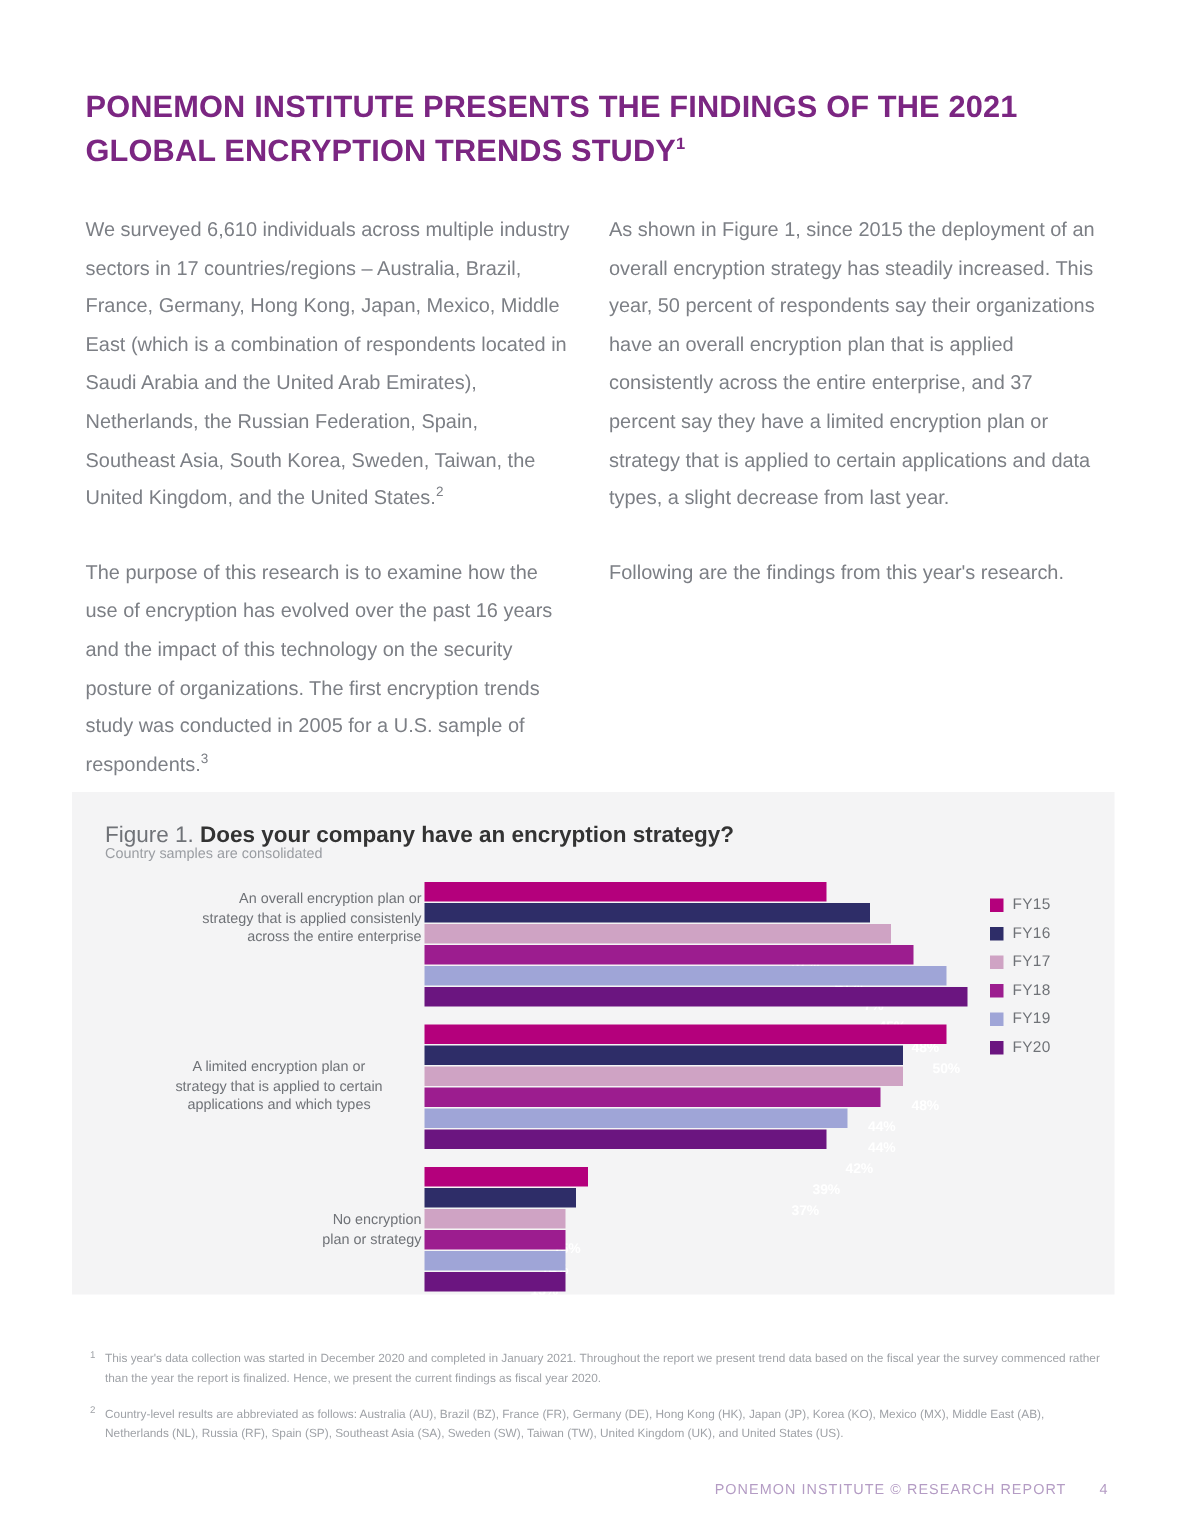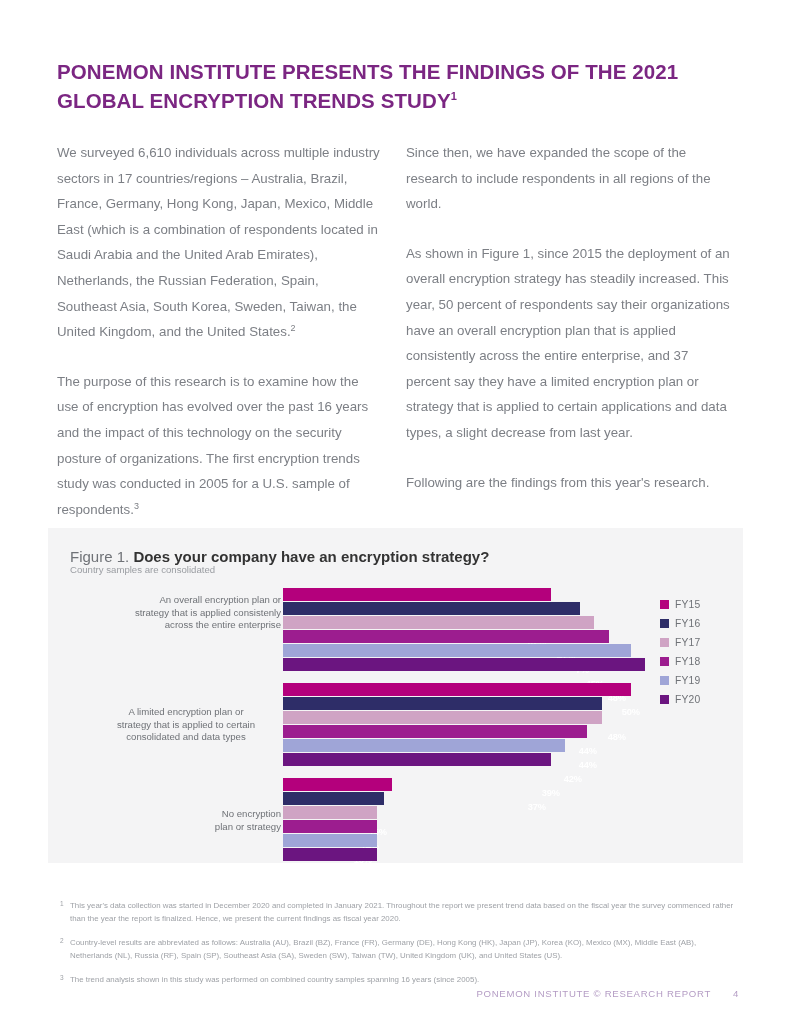--- a/index.html
+++ b/index.html
@@ -214,21 +214,20 @@
 <div class="page">
 
   <h1 class="heading"><span>PONEMON INSTITUTE PRESENTS THE FINDINGS OF THE 2021 GLOBAL ENCRYPTION TRENDS STUDY</span><sup>1</sup></h1>
 
   <div class="col col-left">
     <p><span>We surveyed 6,610 individuals across multiple industry sectors in 17 countries/regions – Australia, Brazil, France, Germany, Hong Kong, Japan, Mexico, Middle East (which is a combination of respondents located in Saudi Arabia and the United Arab Emirates), Netherlands, the Russian Federation, Spain, Southeast Asia, South Korea, Sweden, Taiwan, the United Kingdom, and the United States.</span><sup>2</sup></p>
     <p><span>The purpose of this research is to examine how the use of encryption has evolved over the past 16 years and the impact of this technology on the security posture of organizations. The first encryption trends study was conducted in 2005 for a U.S. sample of respondents.</span><sup>3</sup></p>
   </div>
 
   <div class="col col-right">
-    <p><span>Since then, we have expanded the scope of the research to include respondents in all regions of the world.</span></p>
     <p><span>As shown in Figure 1, since 2015 the deployment of an overall encryption strategy has steadily increased. This year, 50 percent of respondents say their organizations have an overall encryption plan that is applied consistently across the entire enterprise, and 37 percent say they have a limited encryption plan or strategy that is applied to certain applications and data types, a slight decrease from last year.</span></p>
     <p><span>Following are the findings from this year's research.</span></p>
   </div>
 
   <div class="figure-panel">
 
     <div class="fig-caption"><span>Figure 1.</span>
       <span class="fig-bold">Does your company have an encryption strategy?</span></div>
 
     <div class="fig-sub">Country samples are consolidated</div>
@@ -264,21 +263,21 @@
             <div class="bar-row">
               <div class="bar" style="width: 362px; background: rgb(107, 21, 128);"></div>
               <div class="bar-value" style="left: 0px; width: 362px;">50%</div>
             </div>
           </div>
         </div>
         <div class="cat-group" style="top: 95px;">
           <div class="cat-label" style="top: 23px; text-align: center;">
             <div>A limited encryption plan or</div>
             <div>strategy that is applied to certain</div>
-            <div>consolidated and data types</div>
+            <div>applications and which types</div>
           </div>
           <div class="bar-stack">
             <div class="bar-row">
               <div class="bar" style="width: 348px; background: rgb(180, 0, 124);"></div>
               <div class="bar-value" style="left: 0px; width: 348px;">48%</div>
             </div>
             <div class="bar-row">
               <div class="bar" style="width: 319px; background: rgb(46, 45, 104);"></div>
               <div class="bar-value" style="left: 0px; width: 319px;">44%</div>
             </div>
@@ -347,23 +346,19 @@
 
   <div class="footnotes">
     <div class="footnote">
       <span class="fn-mark">1</span>
       <span>This year's data collection was started in December 2020 and completed in January 2021. Throughout the report we present trend data based on the fiscal year the survey commenced rather than the year the report is finalized. Hence, we present the current findings as fiscal year 2020.</span>
     </div>
     <div class="footnote">
       <span class="fn-mark">2</span>
       <span>Country-level results are abbreviated as follows: Australia (AU), Brazil (BZ), France (FR), Germany (DE), Hong Kong (HK), Japan (JP), Korea (KO), Mexico (MX), Middle East (AB), Netherlands (NL), Russia (RF), Spain (SP), Southeast Asia (SA), Sweden (SW), Taiwan (TW), United Kingdom (UK), and United States (US).</span>
     </div>
-    <div class="footnote">
-      <span class="fn-mark">3</span>
-      <span>The trend analysis shown in this study was performed on combined country samples spanning 16 years (since 2005).</span>
-    </div>
   </div>
 
   <div class="footer">
     <span>PONEMON INSTITUTE © RESEARCH REPORT</span><span class="page-num">4</span>
   </div>
 
 </div>
 
 </body></html>

